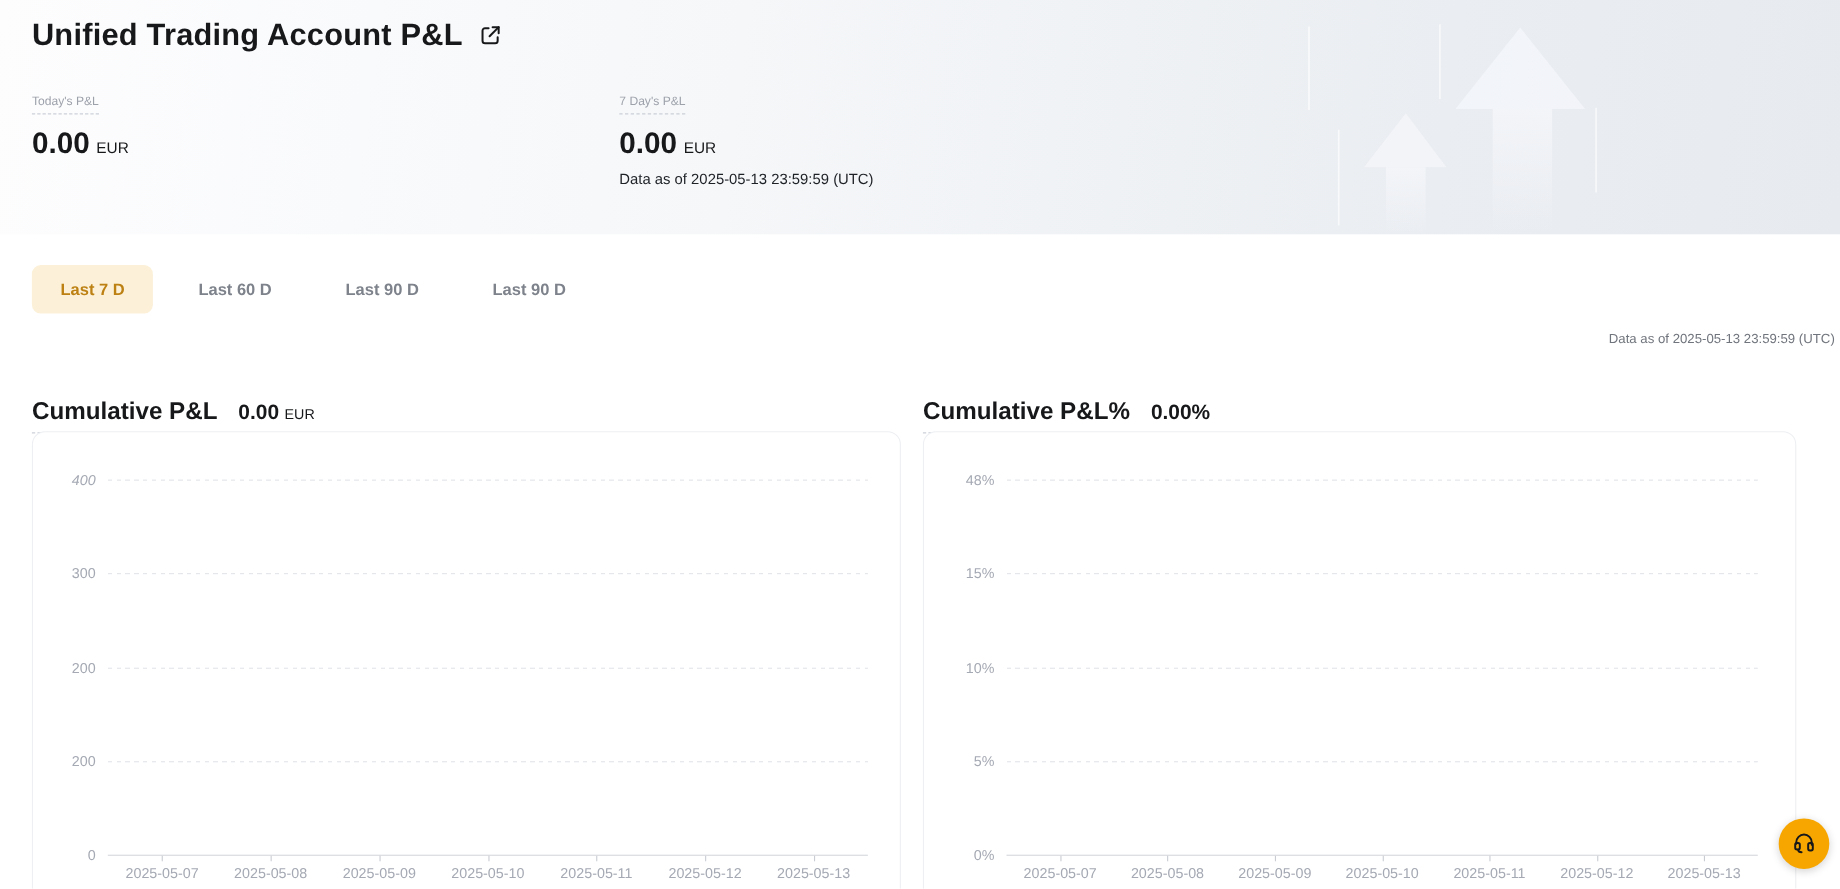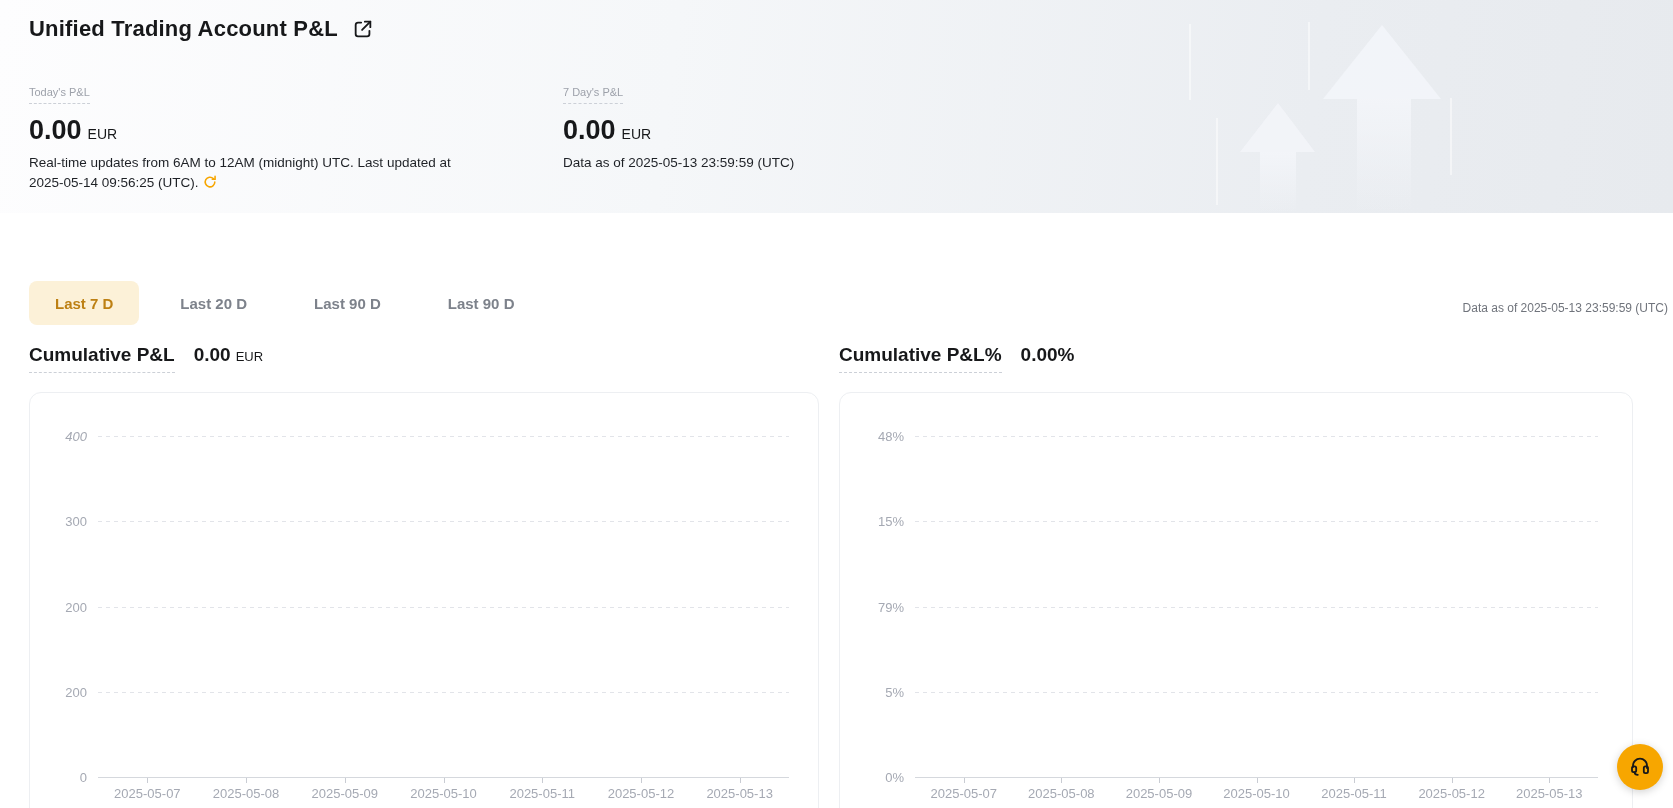--- a/index.html
+++ b/index.html
@@ -6,49 +6,49 @@
   body{font-family:"Liberation Sans","DejaVu Sans",sans-serif;color:#17181a;}
   .page{position:relative;width:1673px;height:808px;overflow:hidden;background:#fff;}
 
   
   .hero{position:absolute;left:0;top:0;width:1673px;height:213px;
         background:linear-gradient(97deg,#fdfdfe 0%,#f5f7f9 40%,#eaedf1 78%,#e7eaee 100%);}
   .hero svg{position:absolute;left:1100px;top:0;}
 
   
   .page-title-row{position:absolute;left:29px;top:16px;display:flex;align-items:center;gap:14px;}
-  .page-title{font-size:22px;font-weight:700;letter-spacing:.2px;}
+  .page-title{font-size:28px;font-weight:700;letter-spacing:.2px;}
   .ext-icon{width:22px;height:22px;display:inline-block;cursor:pointer;}
 
   
   .summary-col{position:absolute;top:82px;}
   .sum-label{display:inline-block;font-size:11px;color:#9da1aa;padding-bottom:5px;
              border-bottom:1px dashed #ccd0d7;}
   .sum-value-row{margin-top:11px;display:flex;align-items:baseline;gap:6px;}
   .sum-value{font-size:27px;font-weight:700;}
   .sum-unit{font-size:14px;font-weight:400;}
   .sum-note{margin-top:7px;font-size:13.5px;line-height:20px;color:#1e2126;}
   .col-today{left:29px;width:445px;}
   .col-week{left:563px;width:460px;}
   .refresh-icon{display:inline-block;width:14px;height:14px;vertical-align:-2px;margin-left:4px;cursor:pointer;}
 
   
   .tabs{position:absolute;left:29px;top:241px;display:flex;align-items:center;gap:15px;}
   .tab{height:44px;padding:0 26px;border:none;background:transparent;border-radius:8px;
-       font-family:inherit;font-size:15px;font-weight:600;color:#7d828b;cursor:pointer;white-space:nowrap;margin-top:40px;}
+       font-family:inherit;font-size:15px;font-weight:600;color:#7d828b;cursor:pointer;white-space:nowrap;}
   .tab.active{background:#fcf1d8;color:#bd8013;}
 
   .data-asof{position:absolute;right:5px;top:301px;font-size:12px;color:#70747c;}
 
   
   .chart-col{position:absolute;top:344px;}
   .col-left{left:29px;width:790px;}
   .col-right{left:839px;width:794px;}
   .chart-title-row{display:flex;align-items:baseline;height:30px;}
-  .chart-term{font-size:19px;font-weight:700;padding-bottom:6px;border-bottom:1px dashed #ccd0d7;cursor:default;}
+  .chart-term{font-size:22px;font-weight:700;padding-bottom:6px;border-bottom:1px dashed #ccd0d7;cursor:default;margin-top:17px;}
   .chart-value{font-size:19px;font-weight:700;margin-left:19px;}
   .chart-unit{font-size:13px;font-weight:400;margin-left:5px;}
   .chart-card{position:relative;margin-top:18px;height:470px;background:#fff;
               border:1px solid #edeff2;border-radius:12px;}
   .plot{position:absolute;left:0;top:0;right:0;bottom:0;}
   .gridline{position:absolute;height:1px;
             background:repeating-linear-gradient(90deg,#e2e4e9 0 4px,transparent 4px 8px);}
   .axis-line{position:absolute;height:1px;background:#d5d8dd;}
   .ytick{position:absolute;transform:translateY(-50%);text-align:right;font-size:13px;color:#a5a9b3;}
   .xtick{position:absolute;width:1px;height:5px;background:#c9ccd3;}
@@ -96,42 +96,34 @@
       </svg>
     </span>
   </div>
 
   <div class="summary-col col-today">
     <span class="sum-label">Today's P&amp;L</span>
     <div class="sum-value-row">
       <span class="sum-value">0.00</span>
       <span class="sum-unit">EUR</span>
     </div>
-    <div class="sum-note">
-      <span>Real-time updates from 6AM to 12AM (midnight) UTC. Last updated at 2025-05-14 09:56:25 (UTC).</span><span class="refresh-icon">
-        <svg viewBox="0 0 16 16" width="14" height="14" fill="none" stroke="#f7a600" stroke-width="1.8" stroke-linecap="round">
-          <path d="M13.5 8a5.5 5.5 0 1 1-1.7-3.95"></path>
-          <path d="M13.8 1.6v3.2h-3.2"></path>
-        </svg>
-      </span>
-    </div>
   </div>
 
   <div class="summary-col col-week">
     <span class="sum-label">7 Day's P&amp;L</span>
     <div class="sum-value-row">
       <span class="sum-value">0.00</span>
       <span class="sum-unit">EUR</span>
     </div>
     <div class="sum-note">Data as of 2025-05-13 23:59:59 (UTC)</div>
   </div>
 
   <div class="tabs">
       <button class="tab active">Last 7 D</button>
-      <button class="tab">Last 20 D</button>
+      <button class="tab">Last 60 D</button>
       <button class="tab">Last 90 D</button>
       <button class="tab">Last 90 D</button>
     </div>
 
   <div class="data-asof">Data as of 2025-05-13 23:59:59 (UTC)</div>
 
   <div class="chart-col col-left">
     <div class="chart-title-row">
       <span class="chart-term">Cumulative P&amp;L</span>
       <span class="chart-value">0.00</span>
@@ -172,21 +164,21 @@
       <span class="chart-term">Cumulative P&amp;L%</span>
       <span class="chart-value">0.00%</span>
     </div>
     <div class="chart-card">
       <div class="plot">
           <div class="axis-line" style="left: 75px; width: 683px; top: 384px;"></div>
           <div class="ytick" style="left: 0px; width: 64px; top: 384px;">0%</div>
           <div class="gridline" style="left: 75px; width: 683px; top: 298.75px;"></div>
           <div class="ytick" style="left: 0px; width: 64px; top: 298.75px;">5%</div>
           <div class="gridline" style="left: 75px; width: 683px; top: 213.5px;"></div>
-          <div class="ytick" style="left: 0px; width: 64px; top: 213.5px;">79%</div>
+          <div class="ytick" style="left: 0px; width: 64px; top: 213.5px;">10%</div>
           <div class="gridline" style="left: 75px; width: 683px; top: 128.25px;"></div>
           <div class="ytick" style="left: 0px; width: 64px; top: 128.25px;">15%</div>
           <div class="gridline" style="left: 75px; width: 683px; top: 43px;"></div>
           <div class="ytick" style="left: 0px; width: 64px; top: 43px;">48%</div>
           <div class="xtick" style="left: 123.786px; top: 385px;"></div>
           <div class="xlabel" style="left: 123.786px; top: 393px;">2025-05-07</div>
           <div class="xtick" style="left: 221.357px; top: 385px;"></div>
           <div class="xlabel" style="left: 221.357px; top: 393px;">2025-05-08</div>
           <div class="xtick" style="left: 318.929px; top: 385px;"></div>
           <div class="xlabel" style="left: 318.929px; top: 393px;">2025-05-09</div>

